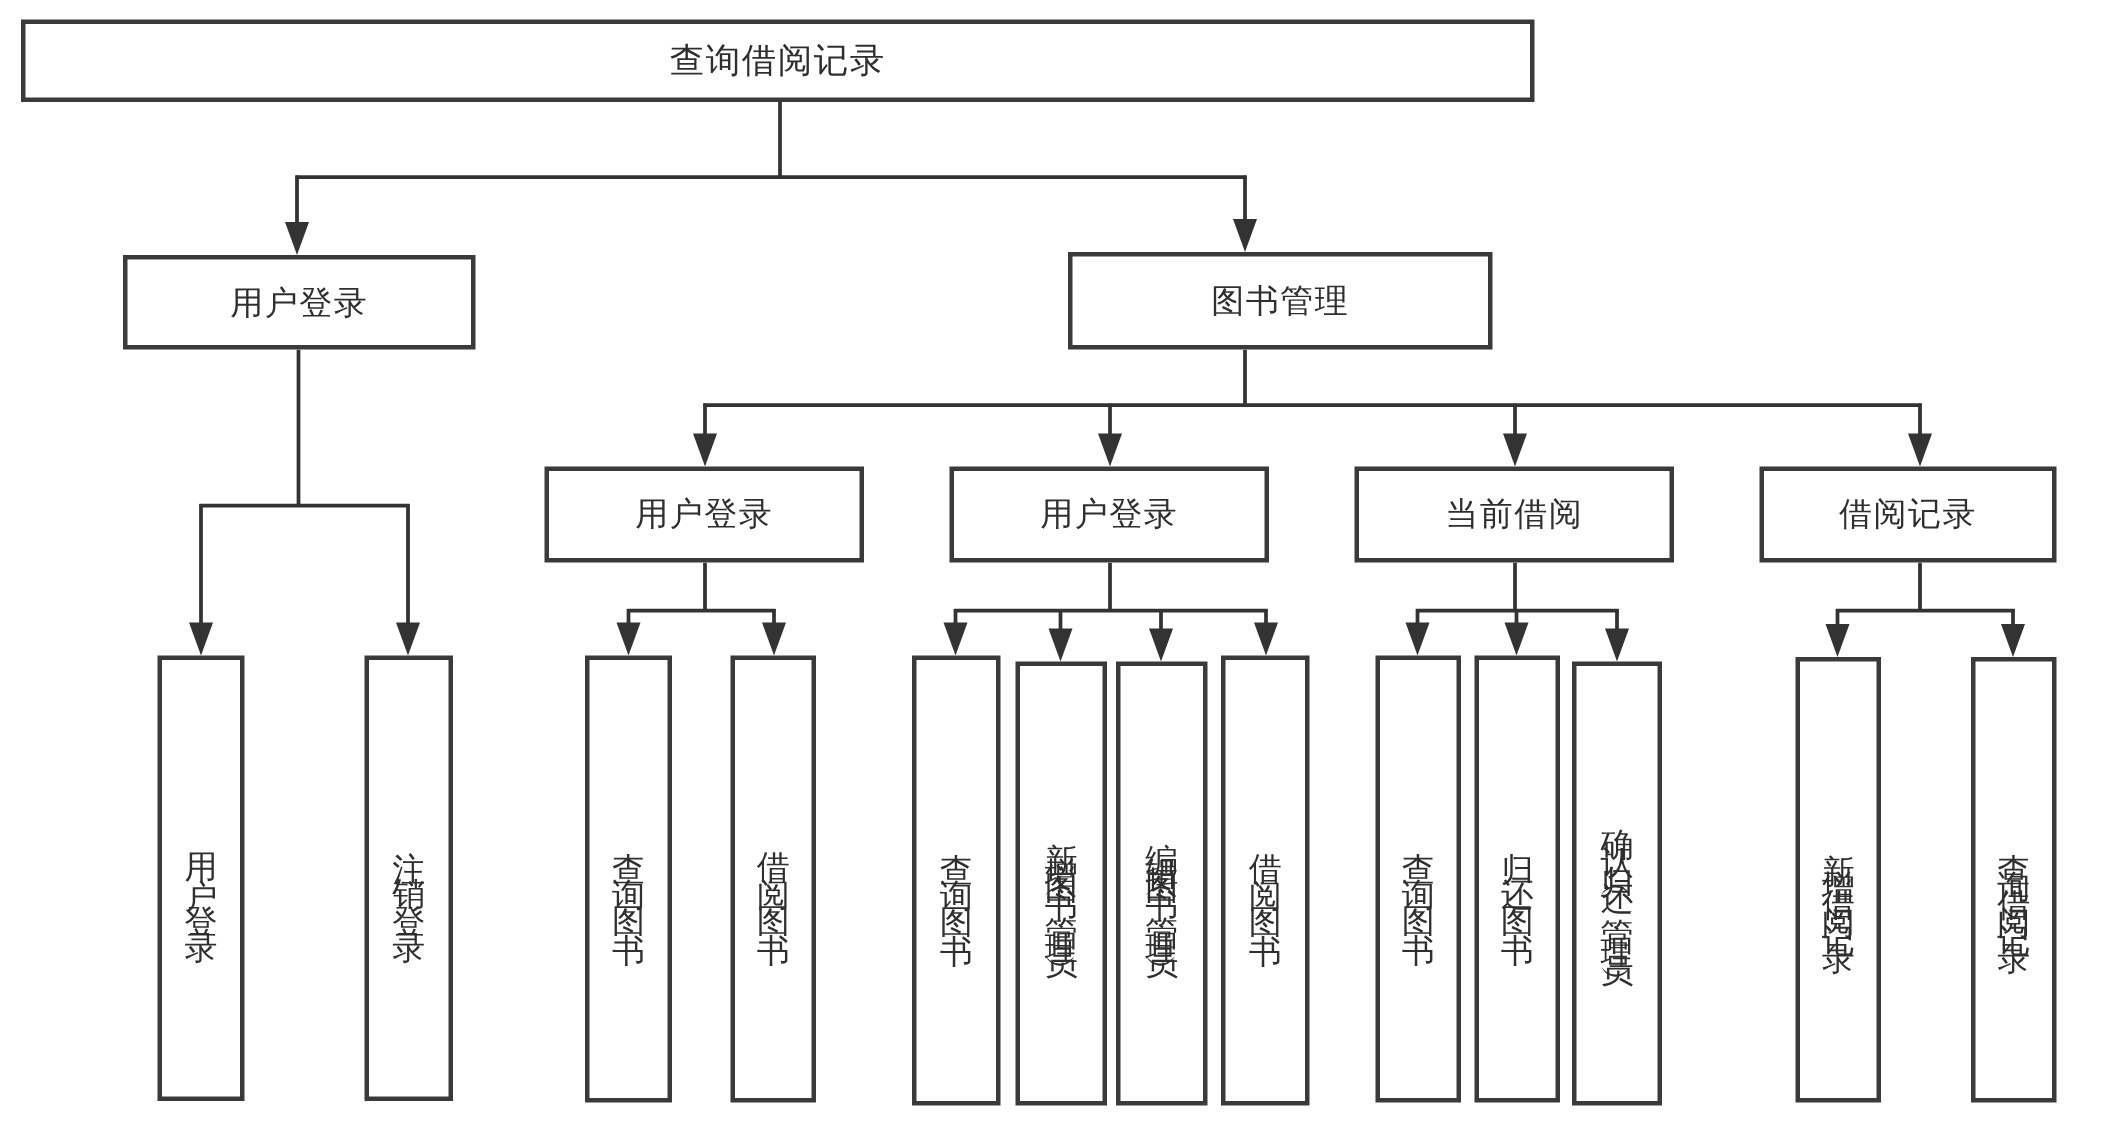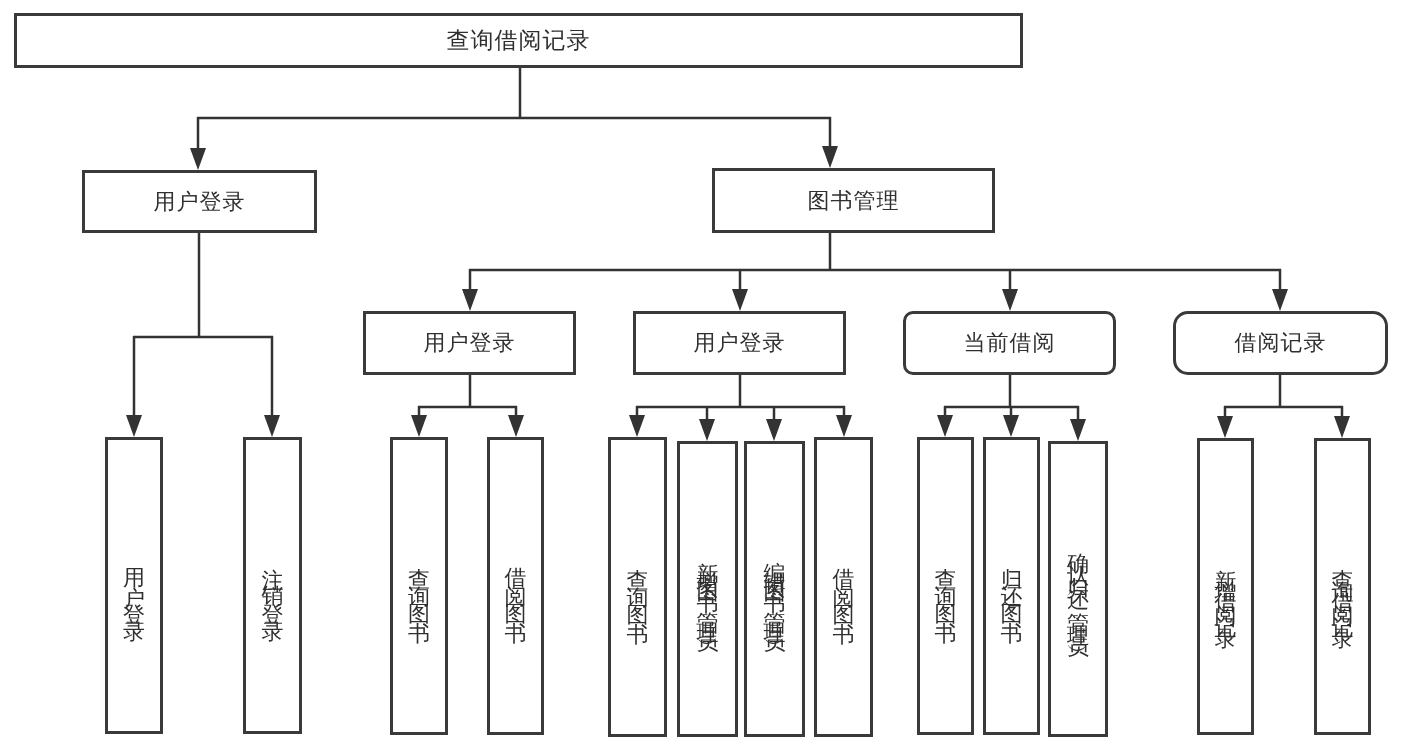--- a/index.html
+++ b/index.html
@@ -152,24 +152,24 @@
   <div class="box" style="left:712px;top:168px;width:283px;height:65px;">
     <span class="hlabel">图书管理</span>
   </div>
 
   <div class="box" style="left:363px;top:311px;width:213px;height:64px;">
     <span class="hlabel">用户登录</span>
   </div>
   <div class="box" style="left:633px;top:311px;width:213px;height:64px;">
     <span class="hlabel">用户登录</span>
   </div>
-  <div class="box" style="left:903px;top:311px;width:213px;height:64px;border-radius:10px;">
+  <div class="box" style="left:903px;top:311px;width:213px;height:64px;">
     <span class="hlabel">当前借阅</span>
   </div>
-  <div class="box" style="left:1173px;top:311px;width:215px;height:64px;border-radius:15px;">
+  <div class="box" style="left:1173px;top:311px;width:198px;height:64px;">
     <span class="hlabel">借阅记录</span>
   </div>
 
   <div class="leaf t4" style="left:105px;top:437px;width:58px;height:297px;">
     <span class="vlabel">用户登录</span>
   </div>
   <div class="leaf t4" style="left:243px;top:437px;width:59px;height:297px;">
     <span class="vlabel">注销登录</span>
   </div>
 

